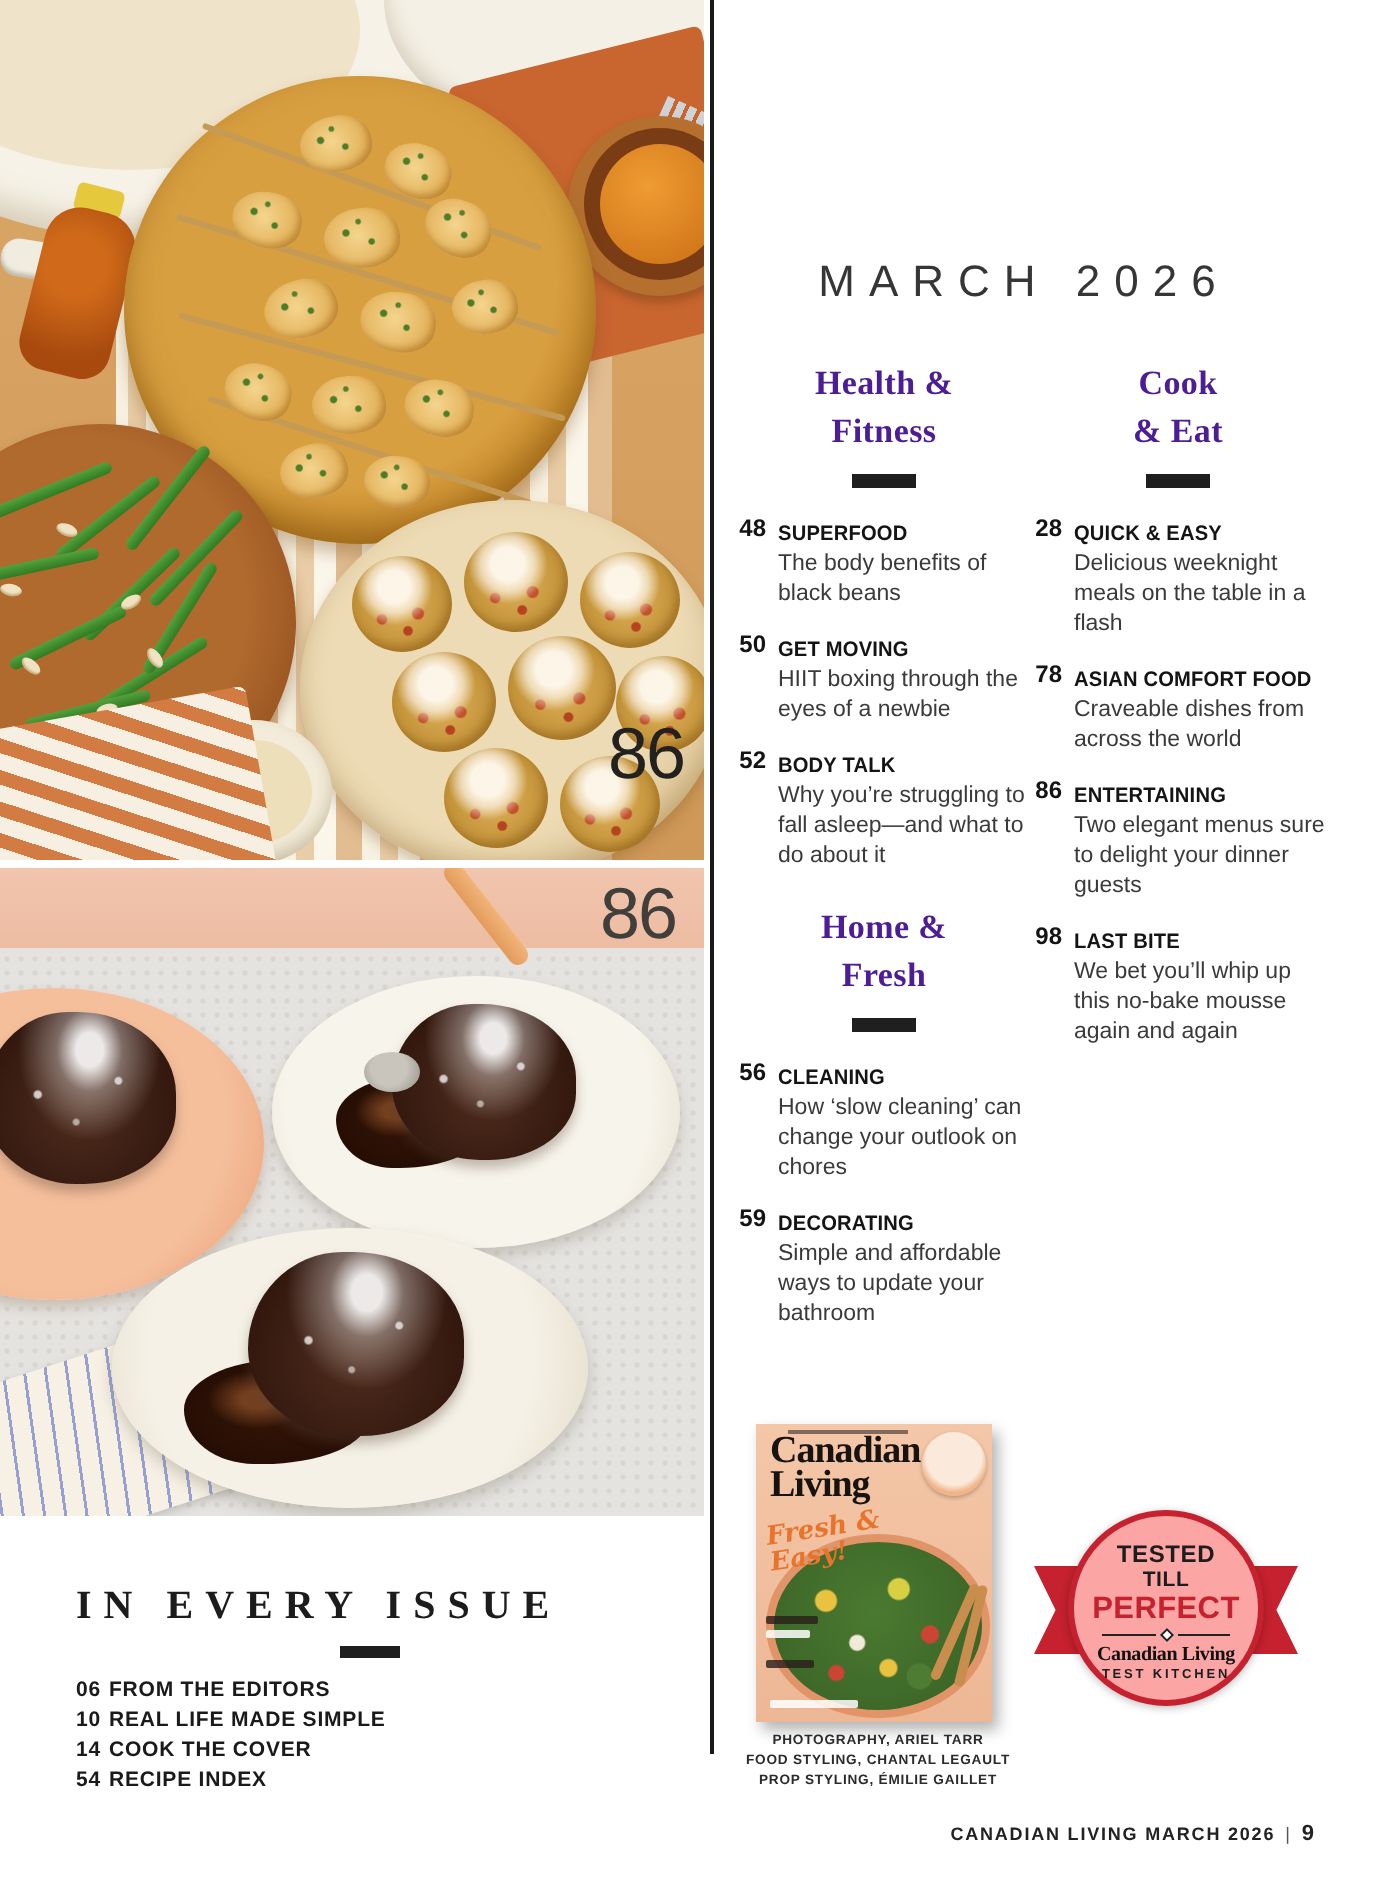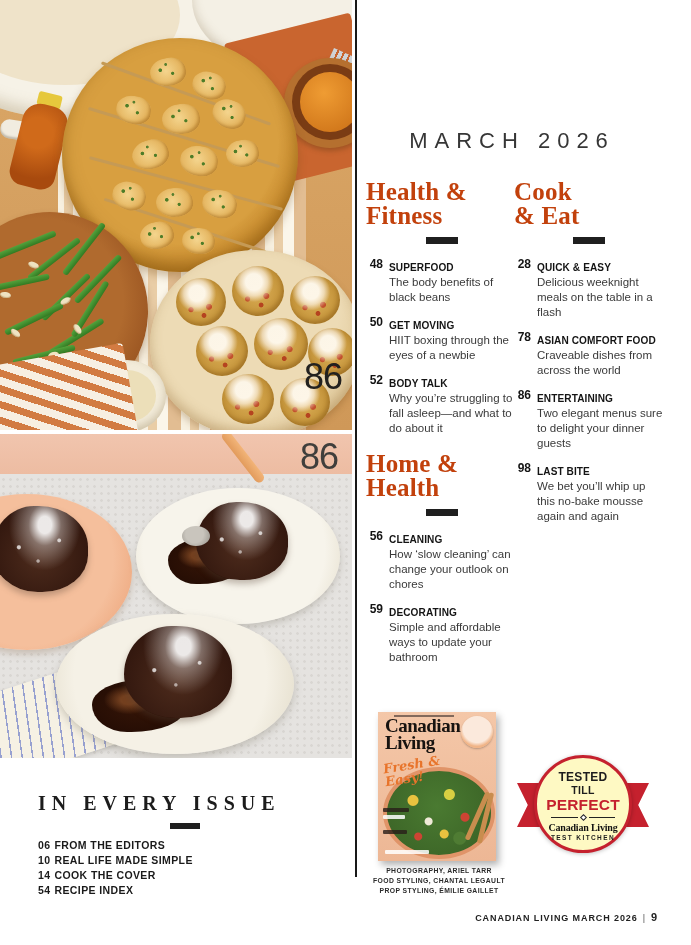--- a/index.html
+++ b/index.html
@@ -58,21 +58,21 @@
 
   
   .vrule { position:absolute; left:355px; top:0; width:2px; height:877px; background:#191919; }
 
   
   .toc-header { position:absolute; left:366px; top:128px; width:292px; text-align:center;
     font-size:22px; letter-spacing:7px; color:#363636; font-weight:400; white-space:nowrap; }
   .col { position:absolute; top:180px; }
   .col-left  { left:366px; width:152px; }
   .col-right { left:514px; width:150px; }
-  .sec-title { text-align:left; font-weight:700; font-size:25px; line-height:24px; color:#c2410c; letter-spacing:0.2px; }
+  .sec-title { text-align:center; font-weight:700; font-size:17px; line-height:24px; color:#4c1d95; letter-spacing:0.2px; }
   .sec-bar { width:32px; height:7px; background:#1f1f1f; margin:9px auto 13px; }
   .item { display:flex; gap:6px; margin-bottom:10px; }
   .num { flex:none; width:17px; text-align:right; font-weight:700; font-size:12px; color:#141414; line-height:14px; }
   .ibody { display:block; }
   .ttl { display:inline-block; font-weight:700; font-size:10.5px; color:#141414; line-height:14px; letter-spacing:0.1px; transform:scaleX(0.96); transform-origin:left; white-space:nowrap; }
   .desc { display:block; font-size:11.5px; line-height:15px; color:#3a3a3a; }
   .sec-gap { margin-top:16px; }
 
   
   .in-every { position:absolute; left:38px; top:792px; width:294px; text-align:left; }
@@ -106,21 +106,21 @@
 
   .credits { position:absolute; left:366px; top:866px; width:146px; text-align:center;
     font-size:6.8px; font-weight:700; letter-spacing:0.4px; color:#2b2b2b; line-height:10px; }
 
   
   .ttp { position:absolute; left:519px; top:747px; width:128px; height:114px; }
   .ribbon { position:absolute; top:36px; width:36px; height:44px; background:#c5212e; }
   .ribbon.left  { left:-2px;  clip-path:polygon(100% 0,0 0,30% 50%,0 100%,100% 100%); }
   .ribbon.right { right:-2px; clip-path:polygon(0 0,100% 0,70% 50%,100% 100%,0 100%); }
   .ttp-circle { position:absolute; left:15px; top:8px; width:98px; height:98px; border-radius:50%;
-    background:#fef9c3; border:3px solid #c5212e; box-shadow:0 1px 4px rgba(0,0,0,0.25); text-align:center; padding-top:13px; }
+    background:#fca5a5; border:3px solid #c5212e; box-shadow:0 1px 4px rgba(0,0,0,0.25); text-align:center; padding-top:13px; }
   .ttp-t1 { font-size:12px; font-weight:700; color:#1d1d1d; line-height:13px; letter-spacing:0.3px; }
   .ttp-t2 { font-size:10.5px; font-weight:700; color:#1d1d1d; line-height:12px; letter-spacing:0.3px; }
   .ttp-t3 { font-size:15.5px; font-weight:800; color:#c5212e; line-height:17px; letter-spacing:0.2px; }
   .ttp-div { display:flex; align-items:center; justify-content:center; gap:3px; margin:2px 14px 2px; }
   .ttp-div .l { flex:1; height:1px; background:#222; }
   .ttp-div .d { width:5px; height:5px; border:1px solid #222; background:#fff; transform:rotate(45deg); }
   .ttp-t4 { font-size:10px; font-weight:800; color:#111; line-height:11px; letter-spacing:-0.2px; }
   .ttp-t5 { font-size:6.5px; font-weight:700; color:#1d1d1d; letter-spacing:1.4px; line-height:9px; }
 
   
@@ -255,21 +255,21 @@
       <span class="num">50</span>
       <span class="ibody"><span class="ttl">GET MOVING</span><span class="desc">HIIT boxing through the eyes of a newbie</span></span>
     </div>
     <div class="item">
       <span class="num">52</span>
       <span class="ibody"><span class="ttl">BODY TALK</span><span class="desc">Why you’re struggling to fall asleep—and what to do about it</span></span>
     </div>
   </div>
 
   <div class="sec-gap">
-    <h2 class="sec-title serif"><span>Home &amp;</span><br><span>Health</span></h2>
+    <h2 class="sec-title serif"><span>Home &amp;</span><br><span>Fresh</span></h2>
     <div class="sec-bar"></div>
     <div class="item">
       <span class="num">56</span>
       <span class="ibody"><span class="ttl">CLEANING</span><span class="desc">How ‘slow cleaning’ can change your outlook on chores</span></span>
     </div>
     <div class="item">
       <span class="num">59</span>
       <span class="ibody"><span class="ttl">DECORATING</span><span class="desc">Simple and affordable ways to update your bathroom</span></span>
     </div>
   </div>

